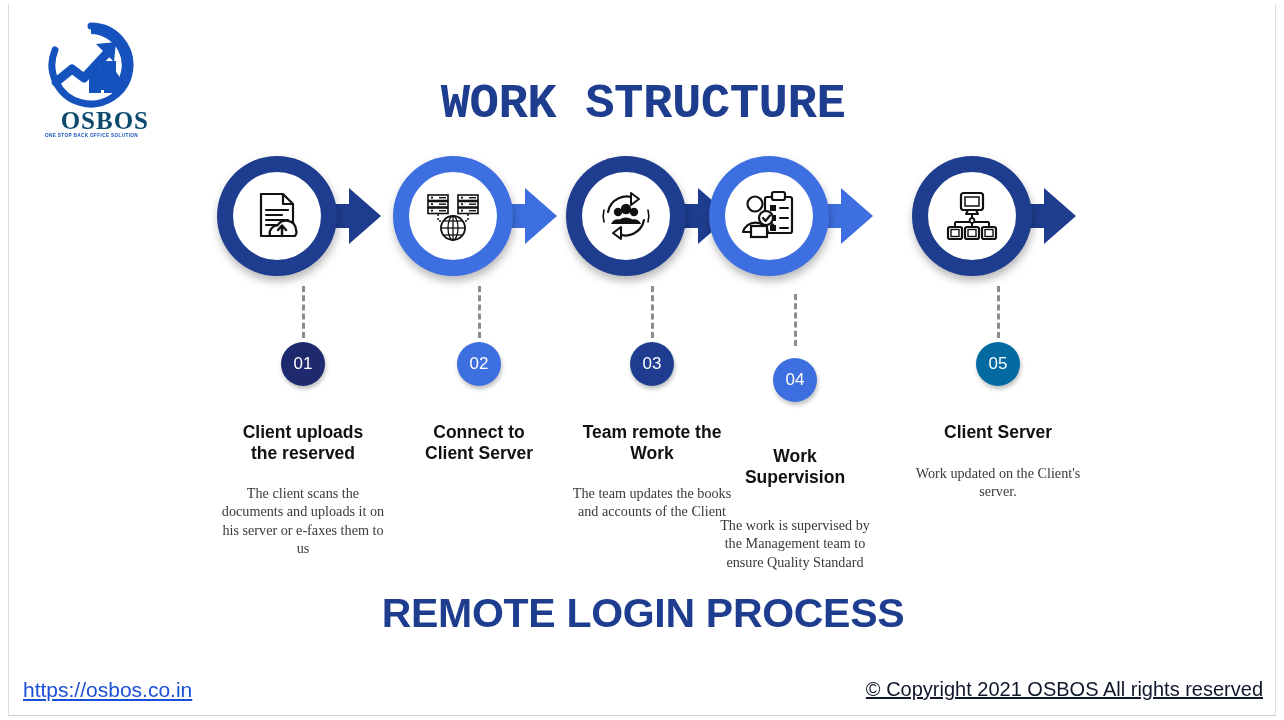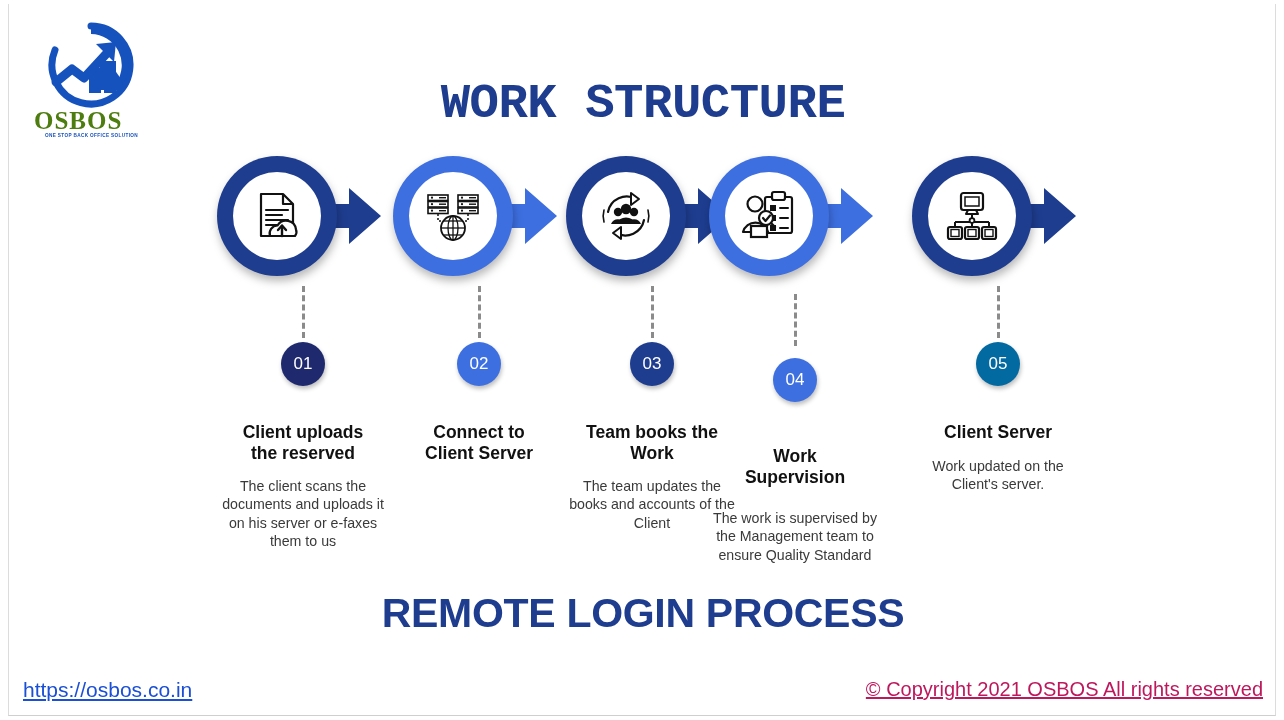--- a/index.html
+++ b/index.html
@@ -21,23 +21,23 @@
     box-sizing:border-box;
     overflow:hidden;
   }
 
   
   .logo{
     position:absolute;left:25px;top:16px;width:115px;height:118px;
   }
   .logo svg{display:block;}
   .logo-word{
-    position:absolute;left:0;top:88px;width:115px;text-align:left;
+    position:absolute;left:0;top:88px;width:115px;text-align:right;
     font-family:"Liberation Serif", serif;
-    font-size:25px;font-weight:700;color:#4d7c0f;letter-spacing:1px;line-height:1;
+    font-size:25px;font-weight:700;color:#0c4a6e;letter-spacing:1px;line-height:1;
   }
   .logo-tag{
     position:absolute;left:0;top:113px;width:115px;text-align:center;
     font-family:"Liberation Sans", sans-serif;
     font-size:4.6px;font-weight:700;color:#1652bd;letter-spacing:.35px;
     transform:scaleX(1.02);
   }
 
   
   .main-title{
@@ -86,34 +86,34 @@
     color:#ffffff;font-size:17px;font-weight:400;
     box-shadow:1px 3px 4px rgba(0,0,0,.25);
     margin-top:4px;
   }
   .step-title{
     margin-top:36px;
     font-size:17.5px;font-weight:700;color:#111111;
     text-align:center;line-height:1.18;width:190px;
   }
   .step-desc{
-    margin-top:14px;
+    margin-top:21px;
     font-size:14.2px;font-weight:400;color:#3a3a3a;
-    text-align:center;line-height:1.28;width:170px;
+    text-align:center;line-height:1.28;width:170px;font-family:Liberation Serif, serif;
   }
 
   
   .footer-left{
     position:absolute;left:14px;top:674px;
     font-size:21px;color:#1a4fd6;text-decoration:underline;
     font-family:"Liberation Sans", sans-serif;
   }
   .footer-right{
     position:absolute;right:12px;top:674px;
-    font-size:20px;color:#be185d;text-decoration:underline;
+    font-size:20px;color:#0f172a;text-decoration:underline;
     font-family:"Liberation Sans", sans-serif;
   }
 </style>
 </head>
 <body>
 
 <div class="page">
 
   <div class="logo">
     <svg width="115" height="90" viewBox="0 0 115 90">
@@ -241,21 +241,21 @@
               <path d="M13 36 a7.5 7.5 0 0 1 14 0 Z" fill="#111"></path>
               <path d="M29 36 a7.5 7.5 0 0 1 14 0 Z" fill="#111"></path>
               <path d="M19 36 a9.5 9.5 0 0 1 18 0 Z" fill="#111"></path>
             </svg>
           </div>
         </div>
       </div>
       <div class="dash"></div>
       <div class="badge" style="background:#1e3d8f;">03</div>
       <div class="step-title">
-        <span>Team books the</span><br>
+        <span>Team remote the</span><br>
         <span>Work</span>
       </div>
       <div class="step-desc">The team updates the books and accounts of the Client</div>
     </div>
 
     <div class="step" style="left:671px;gap:8px;">
       <div class="circle-wrap">
         <svg class="arrow" viewBox="0 0 72 64">
           <path d="M0 20 H40 V4 L72 32 L40 60 V44 H0 Z" fill="#3d6fe0"></path>
         </svg>

